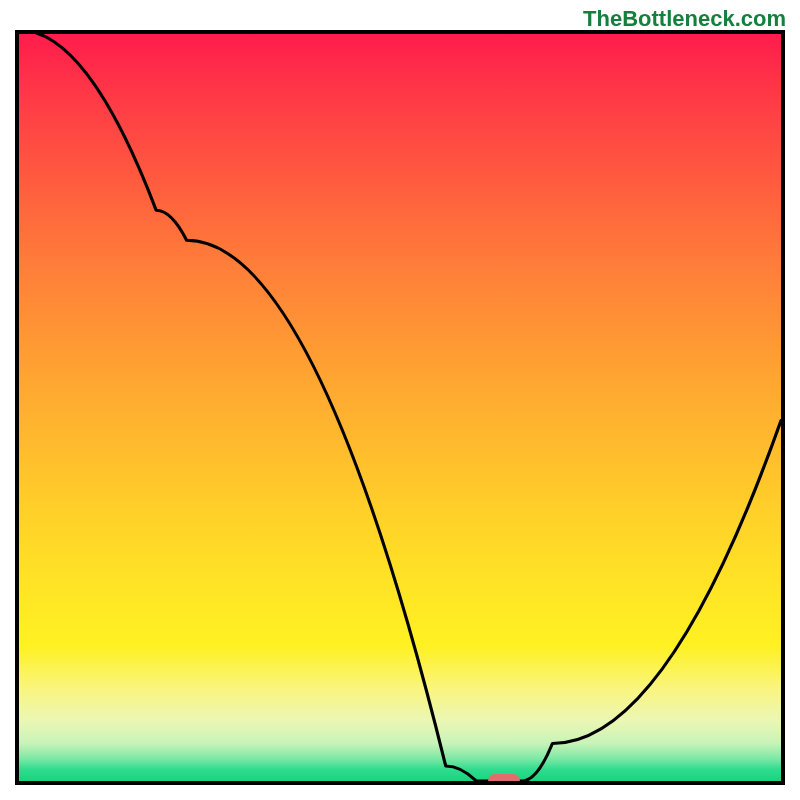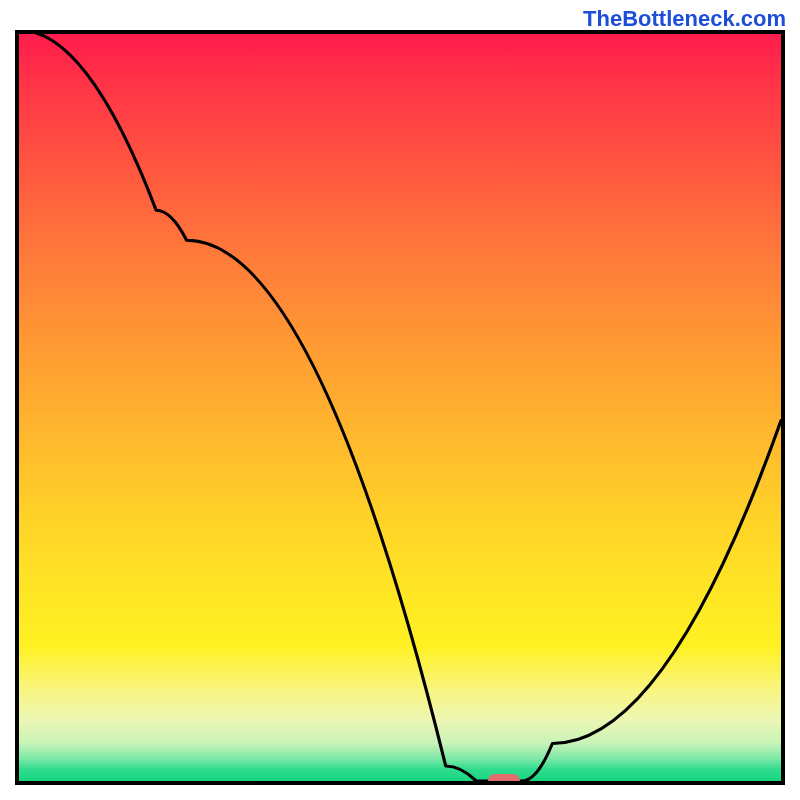--- a/index.html
+++ b/index.html
@@ -14,21 +14,21 @@
     position: relative;
     width: 800px;
     height: 800px;
   }
   .watermark {
     position: absolute;
     top: 6px;
     right: 14px;
     font-size: 22px;
     font-weight: bold;
-    color: #1d4ed8;
+    color: #15803d;
   }
   .frame {
     position: absolute;
     left: 15px;
     top: 30px;
     width: 770px;
     height: 755px;
     border: 4px solid #000;
     border-top: none;
     border-right: 4px solid #000;

